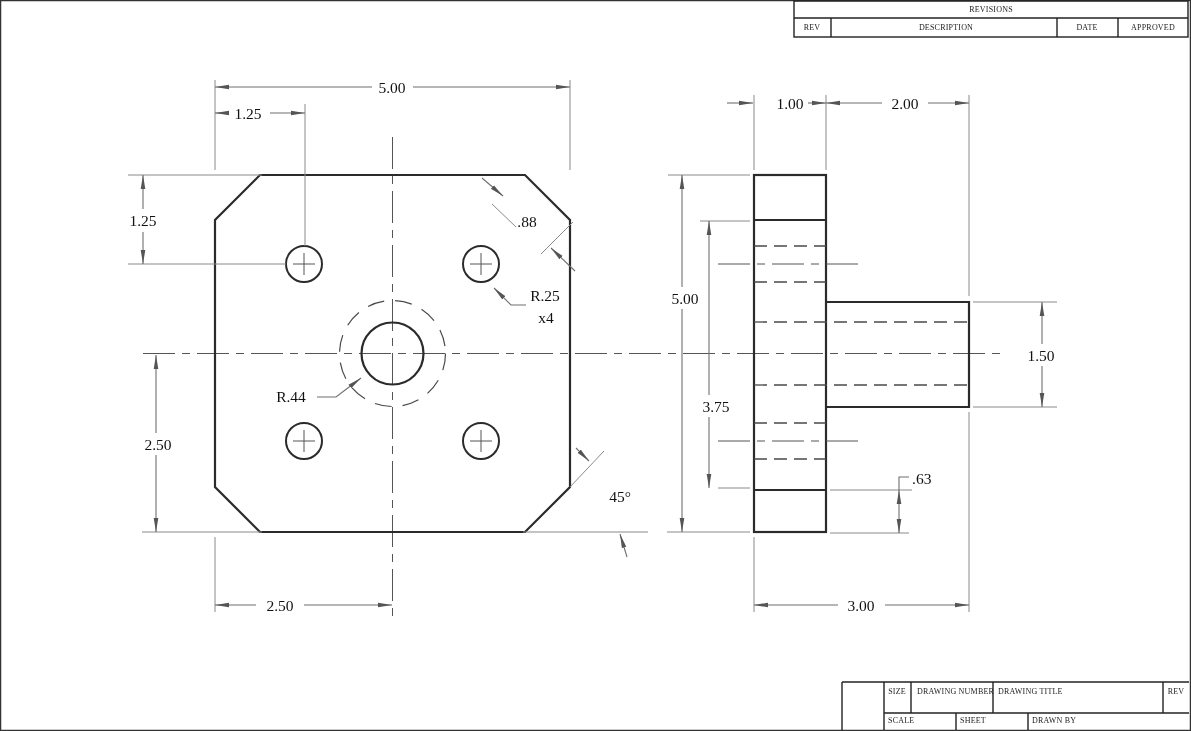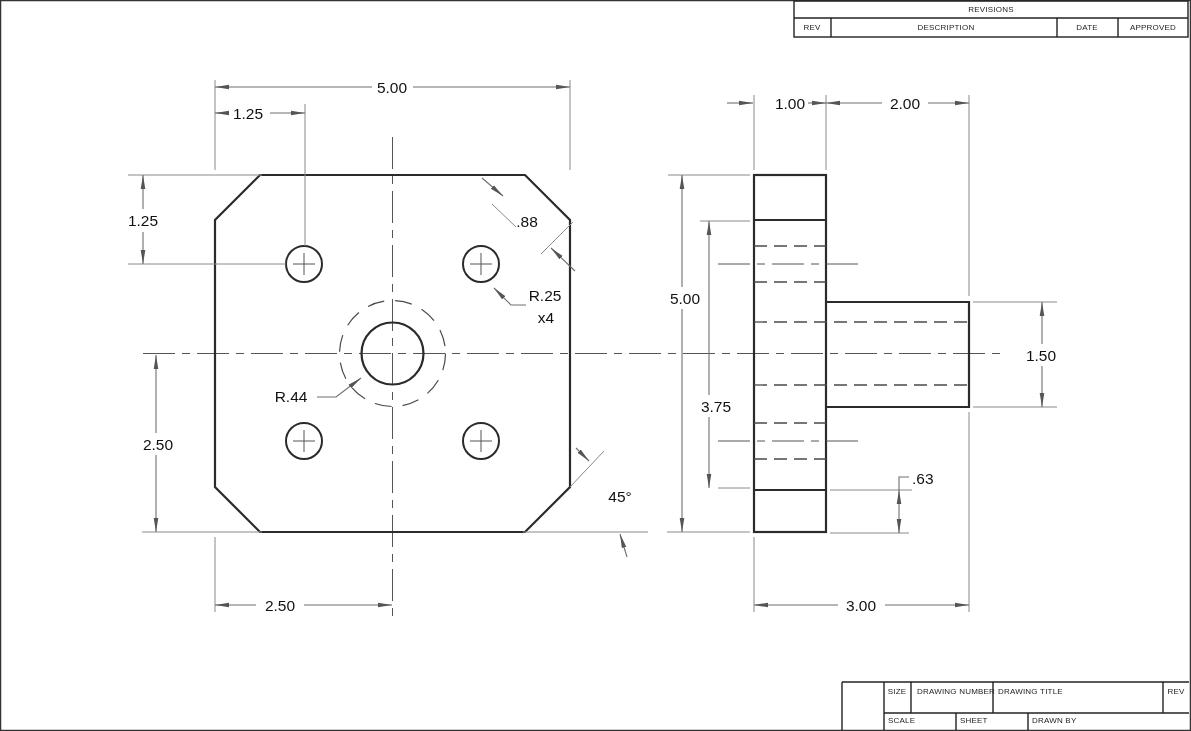--- a/index.html
+++ b/index.html
@@ -1,18 +1,18 @@
 <!DOCTYPE html>
 <html><head>
 <meta charset="utf-8">
 <style>
   html,body{margin:0;padding:0;background:#e8e8e8;}
   #sheet{
     position:relative;width:1191px;height:731px;background:#ffffff;
-    font-family:Liberation Sans, sans-serif;
+    font-family:Liberation Serif, serif;
     overflow:hidden;
   }
   svg text{fill:#111111;}
   .dimtxt{font-size:15.5px;}
   .smalltxt{font-size:8px;letter-spacing:.2px;fill:#222;}
   .outline{stroke:#2b2b2b;stroke-width:2.2;fill:none;}
   .outline-thin{stroke:#2b2b2b;stroke-width:2;fill:none;}
   .dim{stroke:#6f6f6f;stroke-width:1.1;fill:none;}
   .ext{stroke:#8a8a8a;stroke-width:1;fill:none;}
   .hid{stroke:#4a4a4a;stroke-width:1.3;fill:none;stroke-dasharray:13 7;}

